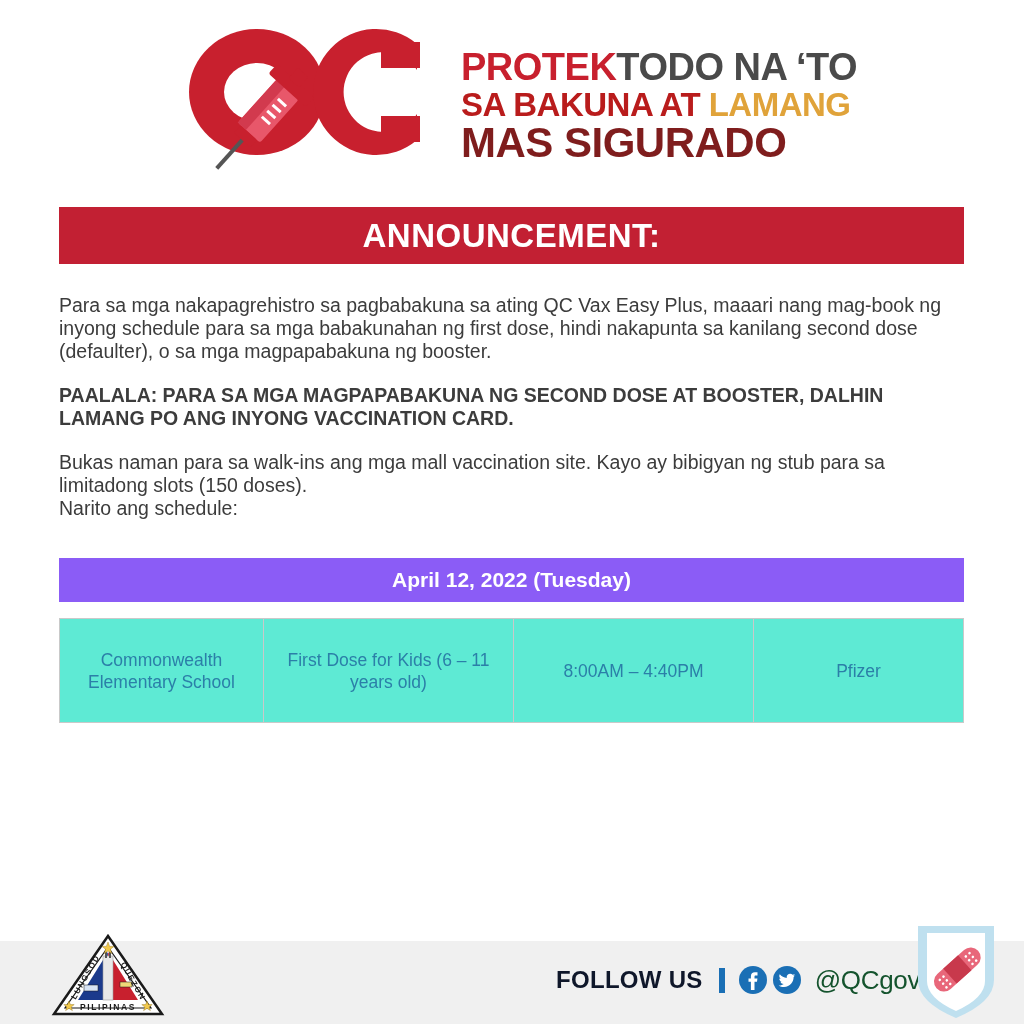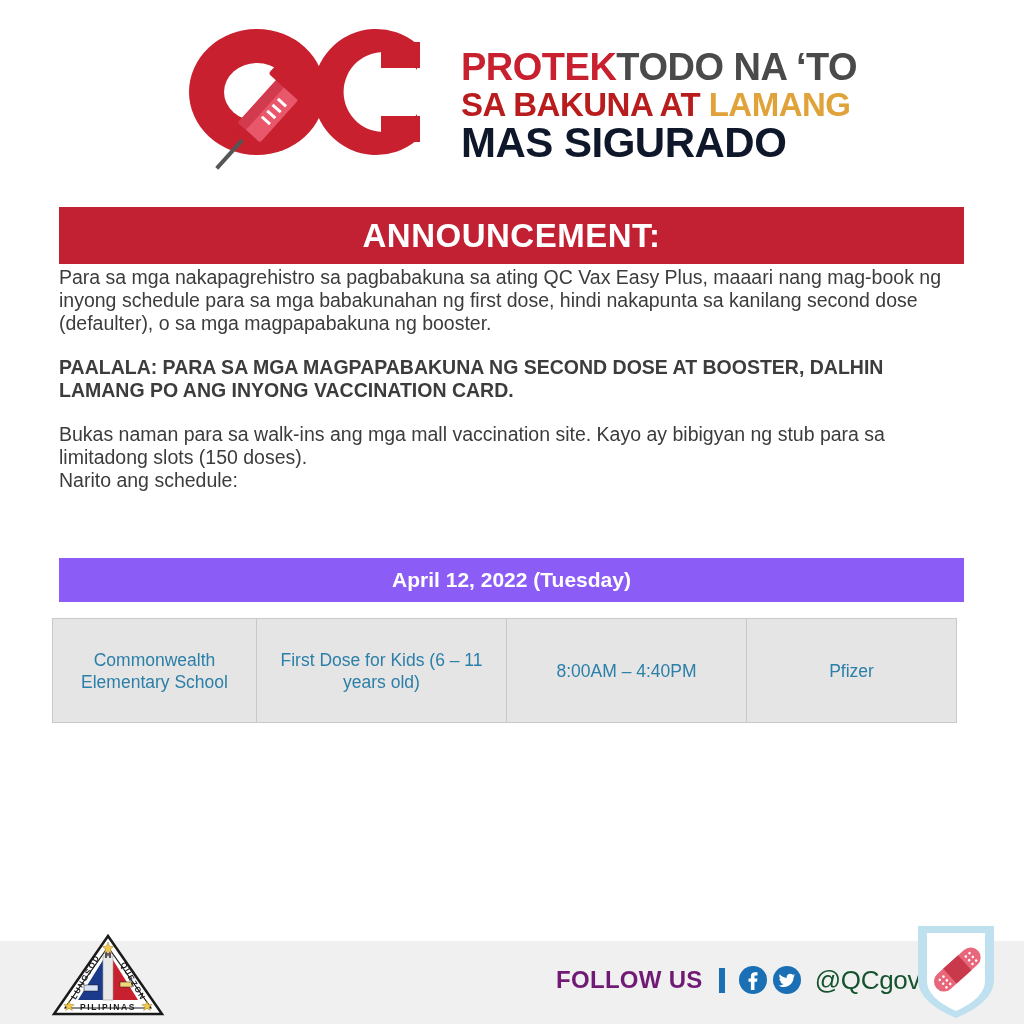--- a/index.html
+++ b/index.html
@@ -48,21 +48,21 @@
     white-space: nowrap;
     line-height: 1.0;
   }
   .sl1 { font-size: 38px; margin-bottom: 2px; }
   .sl2 { font-size: 33px; margin-bottom: 1px; }
   .sl3 { font-size: 42px; }
   .c-crimson { color: #c8202e; }
   .c-dark    { color: #4a4a4a; }
   .c-maroon  { color: #b91c1c; }
   .c-gold    { color: #e0a33a; }
-  .c-orange  { color: #0f172a; }
+  .c-orange  { color: #7f1d1d; }
 
   
   .announce-banner {
     position: absolute;
     left: 59px;
     top: 207px;
     width: 905px;
     height: 57px;
     background: #c22033;
     display: flex;
@@ -73,21 +73,21 @@
     color: #ffffff;
     font-size: 33px;
     font-weight: bold;
     letter-spacing: 0.5px;
   }
 
   
   .body-text {
     position: absolute;
     left: 59px;
-    top: 266px;
+    top: 294px;
     width: 910px;
     color: #3c3c3c;
     font-size: 19.5px;
     line-height: 23px;
   }
   .para { margin: 0 0 21px 0; }
   .para.bold { font-weight: bold; }
   .para.last { margin-bottom: 0; }
 
   
@@ -102,28 +102,28 @@
     align-items: center;
     justify-content: center;
   }
   .date-banner .txt {
     color: #ffffff;
     font-size: 21px;
     font-weight: bold;
   }
   .sched-table {
     position: absolute;
-    left: 52px;
+    left: 59px;
     top: 618px;
     width: 905px;
     height: 105px;
     border: 1px solid #c9c9c9;
     display: flex;
     box-sizing: border-box;
-    background: #e5e5e5;
+    background: #5eead4;
   }
   .sched-cell {
     border-right: 1px solid #c9c9c9;
     display: flex;
     align-items: center;
     justify-content: center;
     text-align: center;
     color: #2b7fa8;
     font-size: 17.5px;
     line-height: 22px;
@@ -154,21 +154,21 @@
   }
   .follow-block {
     position: absolute;
     left: 556px;
     top: 962px;
     height: 36px;
     display: flex;
     align-items: center;
   }
   .follow-label {
-    color: #701a75;
+    color: #0f172a;
     font-size: 24px;
     font-weight: bold;
     letter-spacing: 0.3px;
   }
   .follow-divider {
     width: 6px;
     height: 25px;
     background: #1a6fb5;
     margin: 0 14px 0 16px;
   }

